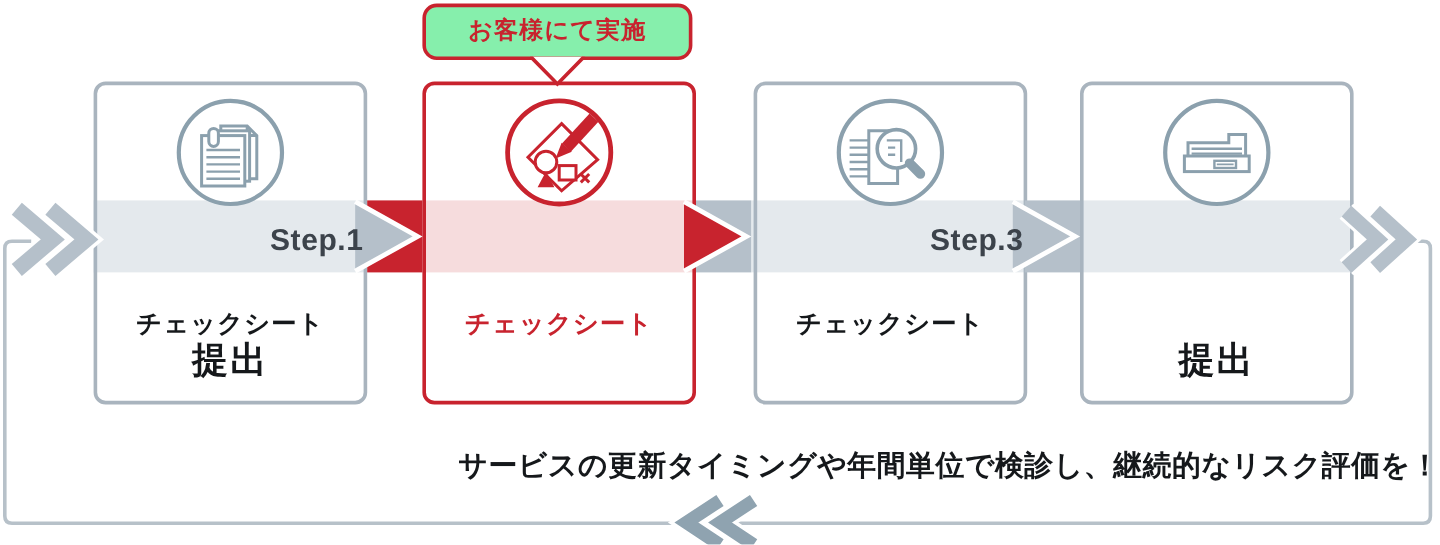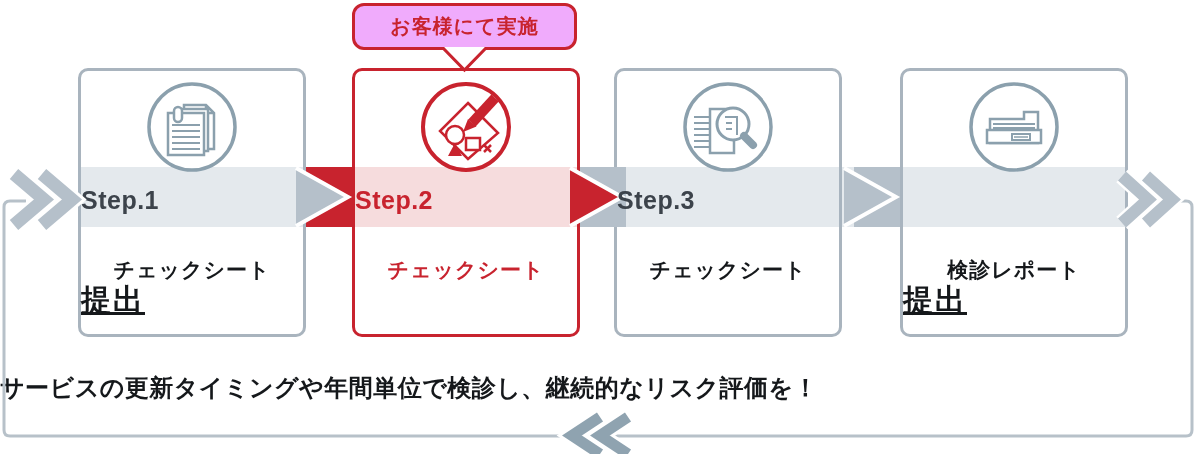--- a/index.html
+++ b/index.html
@@ -10,50 +10,50 @@
   svg{display:block;}
   
   .card{
     position:absolute;top:68px;width:228px;height:269px;background:#ffffff;
     border:3px solid #a9b4be;border-radius:10px;box-sizing:border-box;
   }
   .card.hl{border-color:#c8232e;}
   .card .icon{position:absolute;left:50%;top:8px;transform:translateX(-50%);z-index:5;}
   .step-label{
     position:absolute;left:0;top:99px;width:100%;height:60px;line-height:60px;
-    text-align:left;font-size:25px;font-weight:bold;color:#3c434b;z-index:5;letter-spacing:.5px;
+    text-align:right;font-size:25px;font-weight:bold;color:#3c434b;z-index:5;letter-spacing:.5px;
   }
   .card.hl .step-label{color:#c8232e;}
   .l1{
     position:absolute;left:0;top:185px;width:100%;text-align:center;
     font-size:21px;font-weight:bold;color:#15181b;letter-spacing:1px;z-index:5;
   }
   .l2{
-    position:absolute;left:0;top:209px;width:100%;text-align:left;
-    font-size:30px;font-weight:bold;color:#15181b;letter-spacing:2px;z-index:5;text-decoration:underline;
+    position:absolute;left:0;top:209px;width:100%;text-align:center;
+    font-size:30px;font-weight:bold;color:#15181b;letter-spacing:2px;z-index:5;
   }
   .card.hl .l1,.card.hl .l2{color:#c8232e;}
   
   .tint{position:absolute;top:167px;height:60px;width:228px;z-index:2;}
   .tint.gray{background:rgba(166,181,194,0.30);}
   .tint.pink{background:rgba(200,35,46,0.16);}
   
   .gapseg{position:absolute;top:167px;height:60px;width:46px;z-index:3;}
   .gapseg.red{background:#c8232e;}
   .gapseg.gray{background:#b5c0ca;}
   
   .callout{
     position:absolute;left:352px;top:3px;width:225px;height:47px;box-sizing:border-box;
-    background:#f0abfc;border:3px solid #c8232e;border-radius:12px;z-index:8;
+    background:#86efac;border:3px solid #c8232e;border-radius:12px;z-index:8;
     text-align:center;line-height:41px;font-size:20px;font-weight:bold;color:#c8232e;letter-spacing:1px;
   }
   .callout-tail{position:absolute;left:440px;top:47px;z-index:8;}
   
   .footer-note{
-    position:absolute;left:0;top:372px;width:100%;text-align:left;
+    position:absolute;left:0;top:372px;width:100%;text-align:right;
     font-size:24px;font-weight:bold;color:#15181b;letter-spacing:.5px;z-index:5;
   }
   .layer{position:absolute;left:0;top:0;z-index:4;pointer-events:none;}
   .looplayer{position:absolute;left:0;top:0;z-index:6;pointer-events:none;}
 </style>
 </head>
 <body>
 
 <div class="canvas">
 
@@ -110,25 +110,24 @@
       <line x1="77" y1="19" x2="54" y2="44" stroke="#c8232e" stroke-width="10"></line>
       <polygon points="58.5,47.5 50,40 45,53" fill="#c8232e"></polygon>
       <circle cx="37" cy="56" r="9" fill="#ffffff" stroke="#c8232e" stroke-width="2.5"></circle>
       <rect x="48" y="59" width="14" height="12" fill="#ffffff" stroke="#c8232e" stroke-width="2.5"></rect>
       <polygon points="30,77 44,77 37,64" fill="#c8232e"></polygon>
       <g stroke="#c8232e" stroke-width="2.5">
           <line x1="66" y1="66" x2="73" y2="73"></line>
           <line x1="73" y1="66" x2="66" y2="73"></line>
         </g>
     </svg>
-    <div class="step-label">Step.2</div>
     <div class="l1">チェックシート</div>
   </div>
 
-  <div class="card" style="left:614px">
+  <div class="card" style="left:628px">
     <svg class="icon" width="96" height="96" viewBox="0 0 96 96">
       <circle cx="48" cy="48" r="43" fill="#ffffff" stroke="#8ba0ad" stroke-width="3.5"></circle>
       <g stroke="#8ba0ad" stroke-width="2">
         <line x1="14" y1="38" x2="44" y2="38"></line>
           <line x1="14" y1="44" x2="44" y2="44"></line>
         <line x1="14" y1="50" x2="44" y2="50"></line>
           <line x1="14" y1="56" x2="44" y2="56"></line>
         <line x1="14" y1="62" x2="44" y2="62"></line>
           <line x1="14" y1="68" x2="44" y2="68"></line>
       </g>
@@ -148,21 +147,20 @@
       <circle cx="48" cy="48" r="43" fill="#ffffff" stroke="#8ba0ad" stroke-width="3.5"></circle>
       <path d="M24 64 V40 H58 V33 H72 V64 Z" fill="#ffffff" stroke="#8ba0ad" stroke-width="2.5"></path>
       <g stroke="#8ba0ad" stroke-width="2">
         <line x1="27" y1="45" x2="69" y2="45"></line>
           <line x1="27" y1="49" x2="69" y2="49"></line>
       </g>
       <rect x="21" y="51" width="54" height="13" fill="#ffffff" stroke="#8ba0ad" stroke-width="2.5"></rect>
       <rect x="46" y="55" width="18" height="6" fill="#ffffff" stroke="#8ba0ad" stroke-width="2"></rect>
       <line x1="48" y1="58" x2="62" y2="58" stroke="#8ba0ad" stroke-width="1.5"></line>
     </svg>
-    <div class="l1">検診レポート</div>
     <div class="l2">提出</div>
   </div>
 
   <div class="tint gray" style="left:78px"></div>
   <div class="tint pink" style="left:352px"></div>
   <div class="tint gray" style="left:626px"></div>
   <div class="tint gray" style="left:900px"></div>
 
   <div class="gapseg red" style="left:306px"></div>
   <div class="gapseg gray" style="left:580px"></div>

